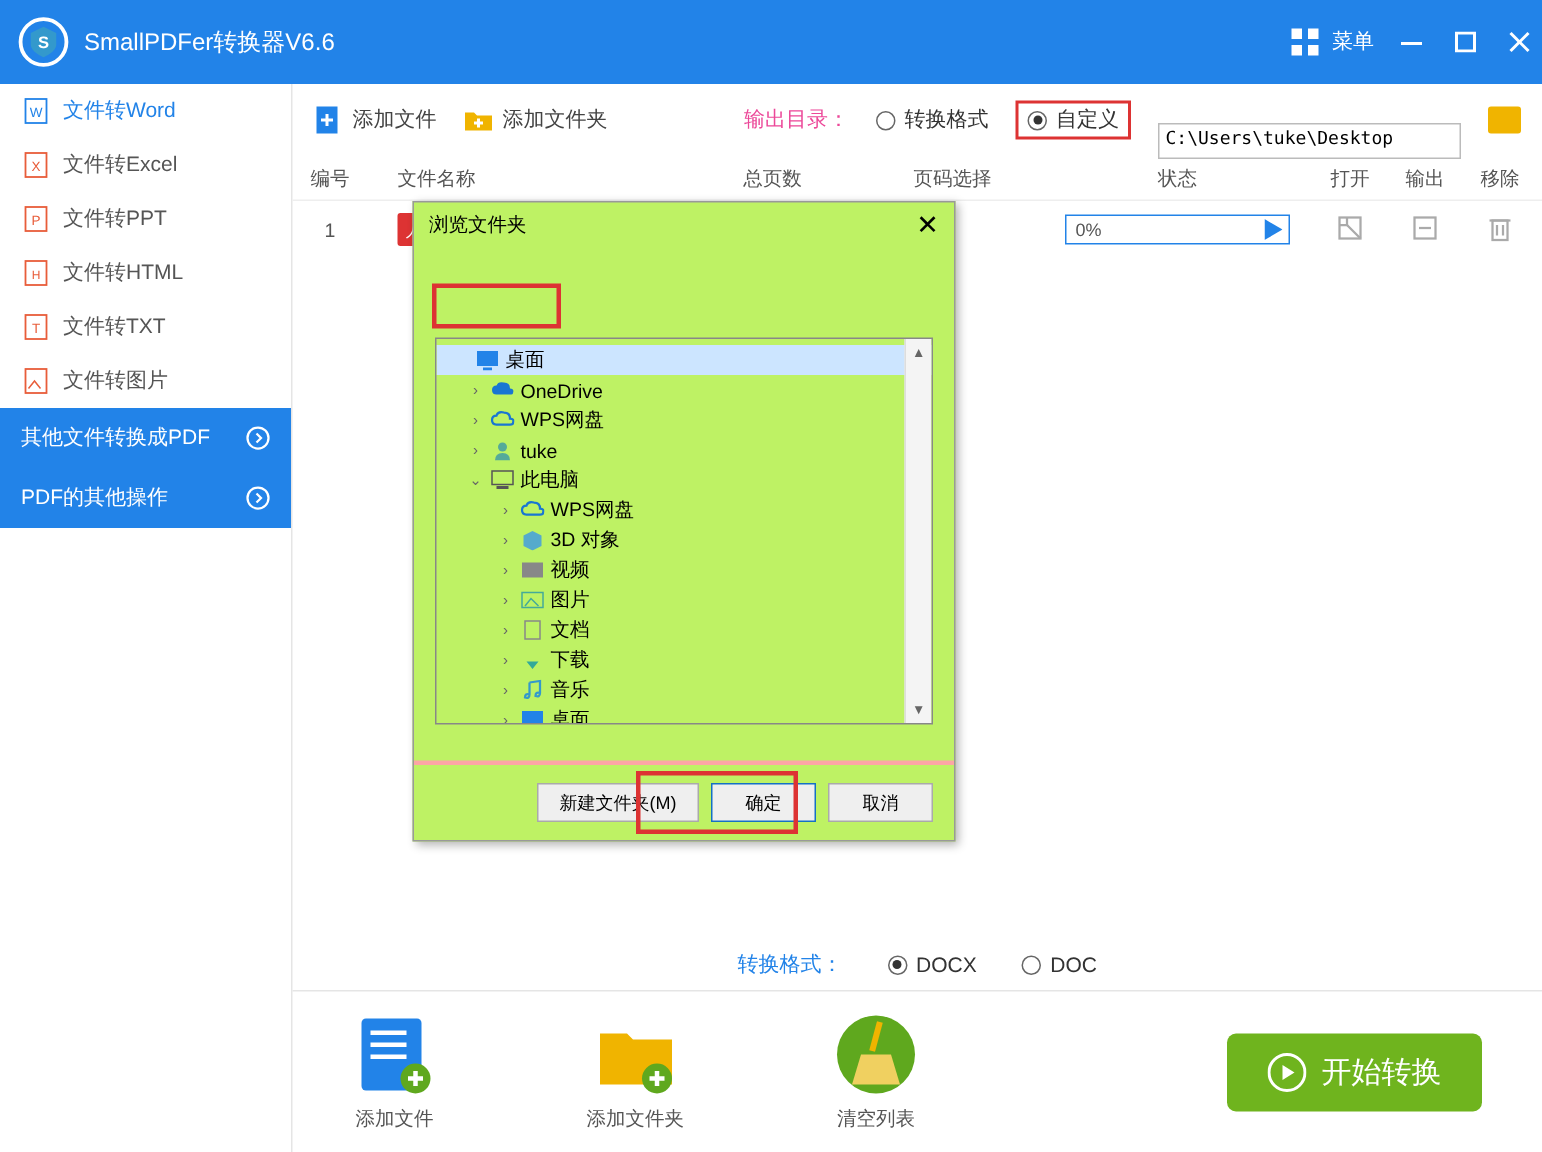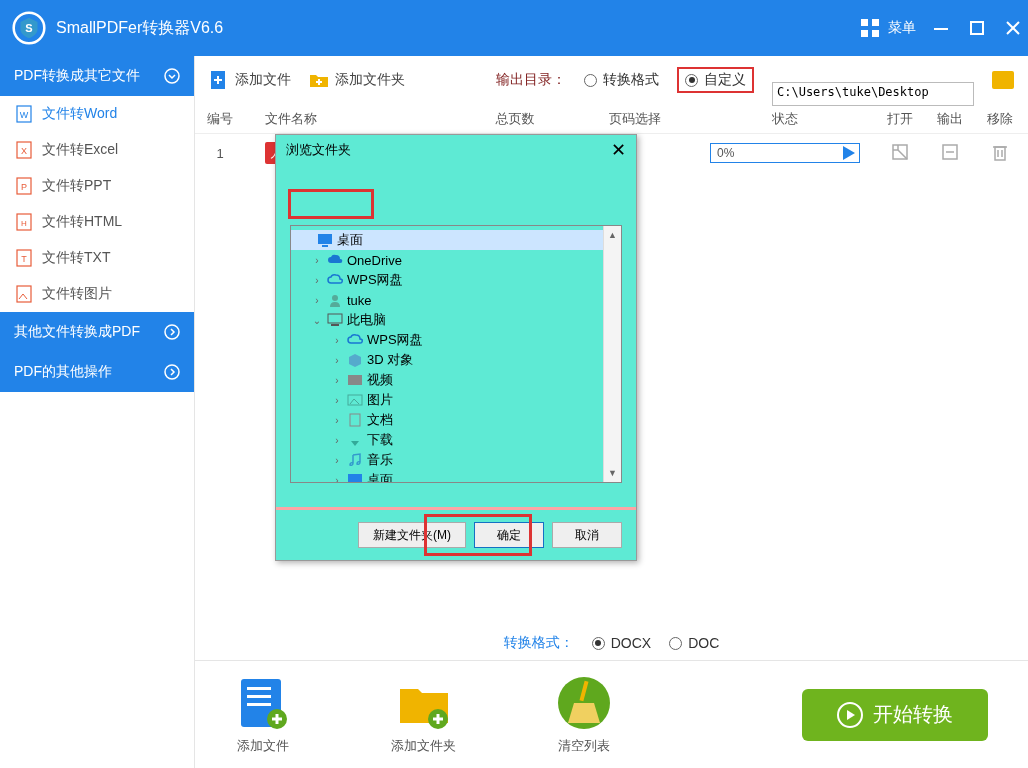--- a/index.html
+++ b/index.html
@@ -25,21 +25,21 @@
 .sideitem { height: 36px; display: flex; align-items: center; padding: 0 16px; font-size: 14px; color: #555; gap: 10px; cursor: pointer; }
 .sideitem.active { color: #2283e8; }
 .sideitem .fico { width: 16px; height: 18px; flex-shrink: 0; }
 
 
 .content { flex: 1; display: flex; flex-direction: column; }
 .toolbar { height: 48px; display: flex; align-items: center; padding: 0 14px; gap: 18px; border-bottom: none; }
 .tbtn { display: flex; align-items: center; gap: 6px; font-size: 14px; color: #444; cursor: pointer; }
 .ticon { width: 20px; height: 20px; }
 .spacer { flex: 1; }
-.outlabel { font-size: 14px; color: #7f1d1d; }
+.outlabel { font-size: 14px; color: #ec4899; }
 .radiogrp { display: flex; align-items: center; gap: 6px; font-size: 14px; color: #333; }
 .radio { width: 13px; height: 13px; border: 1.5px solid #666; border-radius: 50%; display: inline-flex; align-items: center; justify-content: center; }
 .radio.checked::after { content: ""; width: 6px; height: 6px; background: #333; border-radius: 50%; }
 .redbox { border: 2px solid #d33; padding: 2px 6px; }
 .pathbox { flex: 0 0 202px; height: 24px; border: 1px solid #bbb; padding: 2px 4px; font-family: monospace; font-size: 12px; margin-top: 28px; }
 .folderico { width: 22px; height: 18px; background: #f0b400; border-radius: 2px; cursor: pointer; }
 
 
 .tblhead { display: flex; height: 30px; align-items: center; font-size: 13px; color: #555; border-bottom: 1px solid #eee; }
 .col-num { width: 50px; text-align: center; }
@@ -56,31 +56,31 @@
 .pdf-ico { width: 22px; height: 22px; background: #d33; border-radius: 2px; display: flex; align-items: center; justify-content: center; color: #fff; font-size: 11px; }
 .progress { width: 150px; height: 20px; border: 1px solid #2283e8; position: relative; display: flex; align-items: center; }
 .progress-txt { position: absolute; left: 6px; font-size: 12px; color: #555; }
 .progress-play { position: absolute; right: 4px; }
 .rowico { width: 20px; height: 20px; stroke: #aaa; fill: none; }
 
 
 .filearea { flex: 1; position: relative; }
 
 
-.fmtrow { display: flex; justify-content: center; align-items: center; gap: 18px; font-size: 14px; padding: 8px 0; }
+.fmtrow { display: flex; justify-content: center; align-items: center; gap: 30px; font-size: 14px; padding: 8px 0; }
 .fmtlabel { color: #2283e8; }
 
 
 .bottombar { height: 108px; border-top: 1px solid #e5e5e5; display: flex; align-items: center; padding: 0 40px; gap: 100px; }
 .bigbtn { display: flex; flex-direction: column; align-items: center; gap: 6px; font-size: 13px; color: #555; cursor: pointer; }
 .bigico { width: 56px; height: 56px; }
-.startbtn { margin-left: auto; width: 186px; height: 52px; background: #6fb41e; border-radius: 6px; display: flex; align-items: center; justify-content: center; gap: 10px; color: #fff; font-size: 20px; font-weight: 500; cursor: pointer; }
-
-
-.dialog { position: absolute; left: 275px; top: 134px; width: 362px; background: #5eead4; border: 1px solid #999; box-shadow: 2px 2px 6px rgba(0,0,0,.3); }
+.startbtn { margin-left: auto; width: 170px; height: 52px; background: #6fb41e; border-radius: 6px; display: flex; align-items: center; justify-content: center; gap: 10px; color: #fff; font-size: 20px; font-weight: 500; cursor: pointer; }
+
+
+.dialog { position: absolute; left: 275px; top: 134px; width: 362px; background: #bef264; border: 1px solid #999; box-shadow: 2px 2px 6px rgba(0,0,0,.3); }
 .dlg-title { height: 30px; display: flex; align-items: center; padding: 0 10px; font-size: 13px; }
 .dlg-close { margin-left: auto; cursor: pointer; font-size: 18px; }
 .dlg-body { padding: 60px 14px 14px 14px; }
 .treewrap { border: 1px solid #888; height: 258px; overflow: hidden; position: relative; }
 .tree { padding: 4px 0; font-size: 13px; }
 .tnode { display: flex; align-items: center; height: 20px; gap: 4px; cursor: pointer; }
 .tarrow { width: 12px; display: inline-flex; justify-content: center; color: #666; font-size: 10px; }
 .ticon2 { width: 16px; height: 14px; flex-shrink: 0; }
 .tnode.sel { background: #cce5ff; }
 .scrollbar { position: absolute; right: 0; top: 0; width: 18px; height: 100%; background: #f4f4f4; border-left: 1px solid #ddd; }
@@ -123,27 +123,20 @@
           <line x1="1" y1="1" x2="13" y2="13" stroke="#fff" stroke-width="2"></line>
           <line x1="13" y1="1" x2="1" y2="13" stroke="#fff" stroke-width="2"></line>
         </svg>
     </div>
   </div>
 </div>
 
 <div class="app">
 
   <div class="sidebar">
-    <div class="sidegroup">
-      <span>PDF转换成其它文件</span>
-      <svg class="circ" width="16" height="16">
-          <circle cx="8" cy="8" r="7" fill="none" stroke="#fff" stroke-width="1.5"></circle>
-          <polyline points="5,7 8,10 11,7" fill="none" stroke="#fff" stroke-width="1.5"></polyline>
-        </svg>
-    </div>
     <div class="sideitem active">
       <svg class="fico" viewBox="0 0 16 18">
           <rect x="1" y="1" width="14" height="16" fill="none" stroke="#2283e8" stroke-width="1.2"></rect>
           <text x="8" y="13" text-anchor="middle" font-size="9" fill="#2283e8">W</text>
         </svg>
       <span>文件转Word</span>
     </div>
     <div class="sideitem">
       <svg class="fico" viewBox="0 0 16 18">
           <rect x="1" y="1" width="14" height="16" fill="none" stroke="#e85d3a" stroke-width="1.2"></rect>

